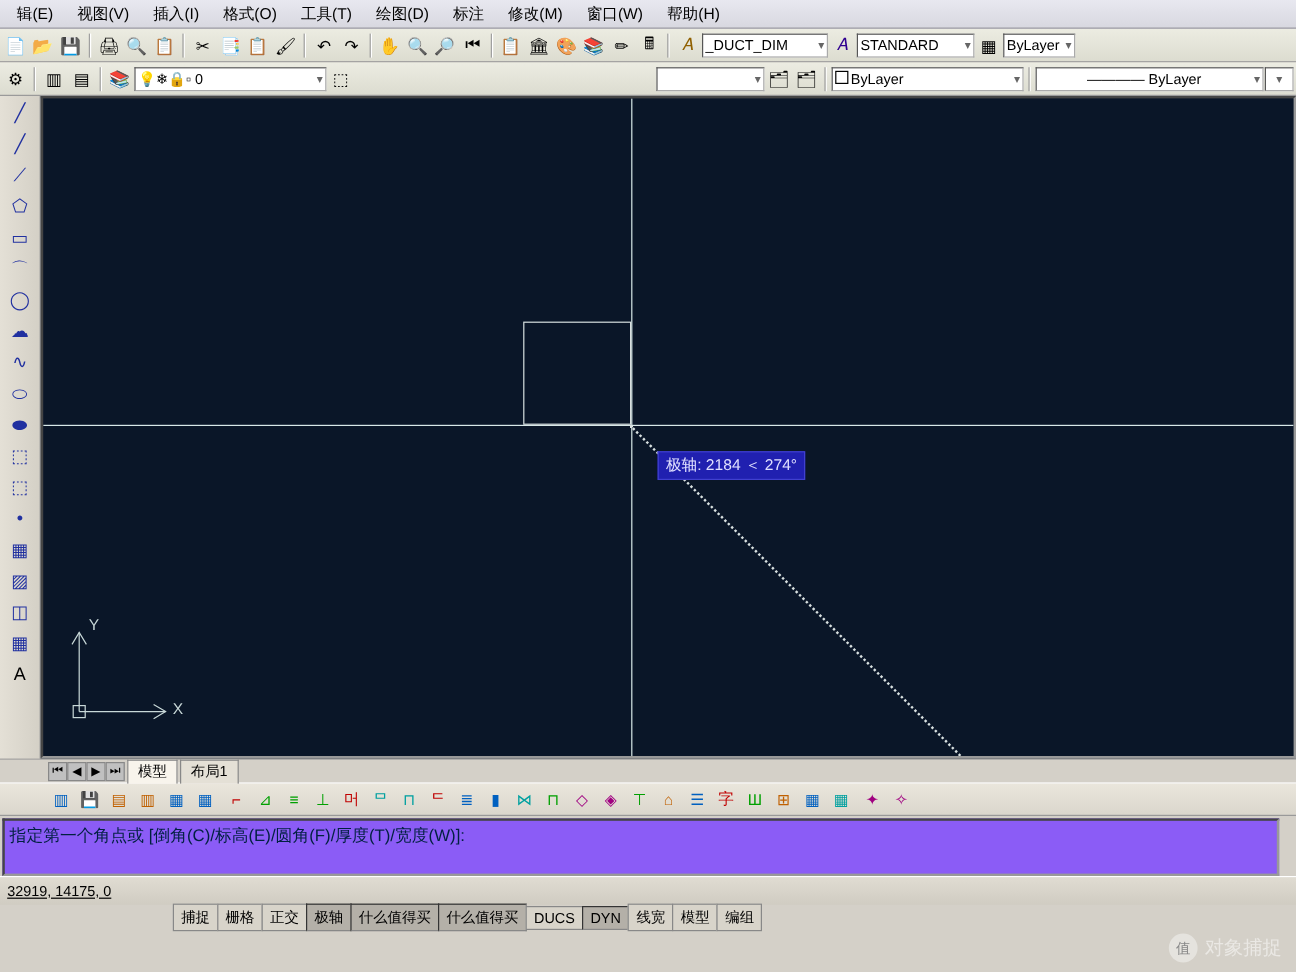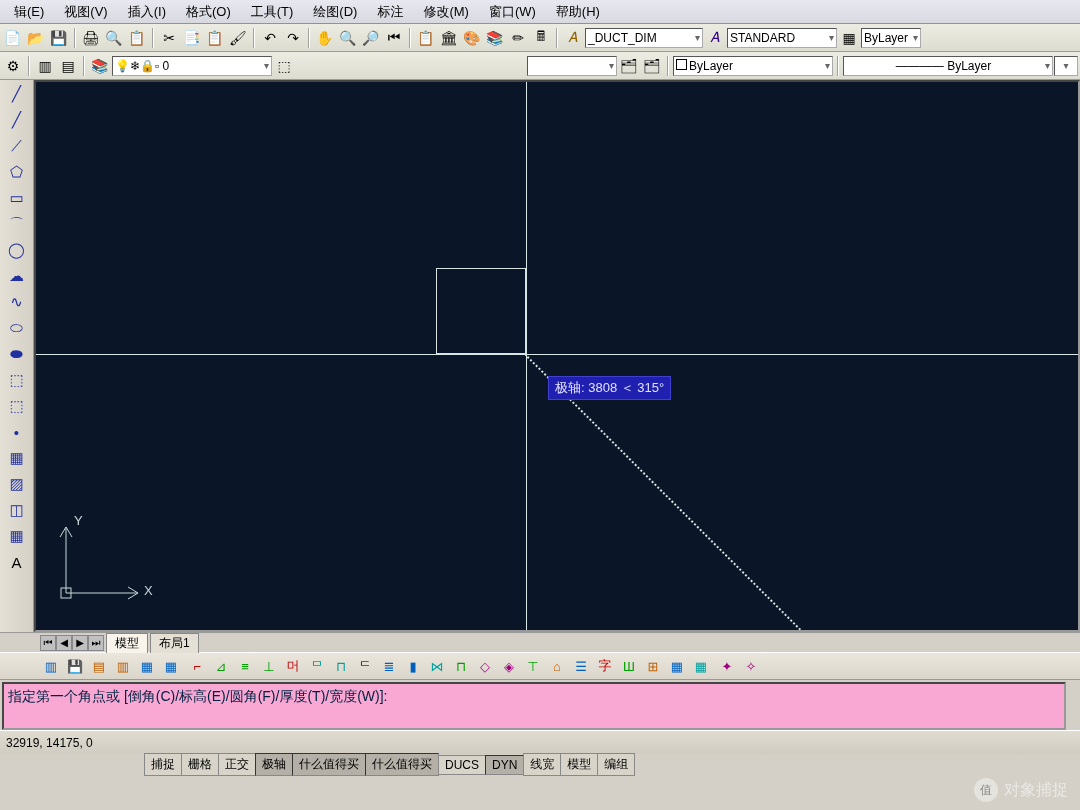--- a/index.html
+++ b/index.html
@@ -30,27 +30,27 @@
 .ucs .axis { stroke: #c8d8d8; stroke-width: 1; fill: none; }
 
 .tabstrip { height: 20px; background: #d4d0c8; display: flex; align-items: center; border-top: 1px solid #999; padding-left: 40px; gap: 0; }
 .tabstrip .nav-btn { width: 16px; height: 16px; font-size: 10px; background: #c0c0c0; border: 1px solid #888; display: flex; align-items: center; justify-content: center; }
 .tabstrip .tab { padding: 1px 8px; font-size: 12px; background: #e4e0d6; border: 1px solid #888; border-bottom: none; margin-left: 2px; }
 .tabstrip .tab.active { background: #f8f4ec; }
 
 .custom-bar { height: 28px; display: flex; align-items: center; gap: 2px; padding: 2px 40px; background: linear-gradient(#eae6dc, #dad6cc); border-top: 1px solid #fff; border-bottom: 1px solid #999; }
 .custom-bar .cbtn { width: 22px; height: 20px; display: flex; align-items: center; justify-content: center; font-size: 13px; cursor: pointer; }
 
-.cmdwin { background: #f9a8d4; border: 2px inset #999; margin: 2px 14px 0 2px; height: 48px; font-family: "SimSun", monospace; font-size: 14px; color: #002040; padding: 2px 4px; line-height: 1.5; }
+.cmdwin { background: #8b5cf6; border: 2px inset #999; margin: 2px 14px 0 2px; height: 48px; font-family: "SimSun", monospace; font-size: 14px; color: #002040; padding: 2px 4px; line-height: 1.5; }
 .cmd-input-box { border: 3px solid #e00000; padding: 0 4px; display: inline-block; }
 .cmd-cursor { border-right: 1px solid #000; animation: blink 1s infinite; }
 @keyframes blink { 50% { border-color: transparent; } }
 
 .statusbar { height: 24px; background: linear-gradient(#e0dcd2, #d0ccc2); display: flex; align-items: center; font-size: 12px; border-top: 1px solid #fff; padding: 0 4px; gap: 0; }
-.statusbar .coords { width: 140px; padding-left: 2px; }
+.statusbar .coords { width: 140px; padding-left: 2px; text-decoration: underline; }
 .statusbar .sbtn { padding: 2px 6px; border: 1px solid #888; background: #d8d4ca; margin-right: -1px; margin-top: 44px; }
 .statusbar .sbtn.pressed { background: #b4b0a8; border-style: inset; }
 
 .watermark { position: absolute; right: 12px; bottom: 8px; display: flex; align-items: center; gap: 6px; color: rgba(255,255,255,.5); font-size: 16px; }
 .watermark .wm-logo { width: 24px; height: 24px; border-radius: 50%; background: rgba(255,255,255,.4); display: flex; align-items: center; justify-content: center; font-size: 12px; color: #888; }
 </style>
 </head>
 <body>
 
 <div class="menubar">
@@ -89,26 +89,26 @@
   <div class="btn">⏮</div>
   <div class="sep"></div>
   <div class="btn">📋</div>
   <div class="btn">🏛</div>
   <div class="btn">🎨</div>
   <div class="btn">📚</div>
   <div class="btn">✏</div>
   <div class="btn">🖩</div>
   <div class="sep"></div>
   <div class="btn" style="color:#906000">𝐴</div>
-  <div class="dd" style="width:118px">
+  <div class="dd" style="width:105px">
       <span>_DUCT_DIM</span>
       <span class="arrow">▾</span>
     </div>
   <div class="btn" style="color:#300090">𝐴</div>
-  <div class="dd" style="width:110px">
+  <div class="dd" style="width:98px">
       <span>STANDARD</span>
       <span class="arrow">▾</span>
     </div>
   <div class="btn">▦</div>
   <div class="dd" style="width:60px">
       <span>ByLayer</span>
       <span class="arrow">▾</span>
     </div>
 </div>
 
@@ -130,21 +130,21 @@
       <span class="arrow">▾</span>
     </div>
   <div class="btn">🗂</div>
   <div class="btn">🗂</div>
   <div class="sep"></div>
   <div class="dd" style="width:160px">
     <span><span class="color-sw" style="background:#fff"></span><span>ByLayer</span></span>
       <span class="arrow">▾</span>
   </div>
   <div class="sep"></div>
-  <div class="dd" style="width:210px">
+  <div class="dd" style="width:190px">
     <span style="width:100%;text-align:center">———— <span>ByLayer</span></span>
       <span class="arrow">▾</span>
   </div>
   <div class="dd" style="width:24px">
       <span class="arrow" style="margin:auto">▾</span>
     </div>
 </div>
 
 <div class="workarea">
   <div class="left-tools">
@@ -167,21 +167,21 @@
     <div class="tbtn">◫</div>
     <div class="tbtn">▦</div>
     <div class="tbtn" style="color:#000">A</div>
   </div>
 
   <div class="canvas">
     <div class="cross-v"></div>
     <div class="cross-h"></div>
     <div class="rect-draw"></div>
     <div class="dotted-45"></div>
-    <div class="polar-tip">极轴: 3808 ＜ 315°</div>
+    <div class="polar-tip">极轴: 2184 ＜ 274°</div>
 
     <div class="ucs">
       <svg width="100" height="90">
         <line class="axis" x1="14" y1="76" x2="14" y2="10"></line>
         <polyline class="axis" points="8,20 14,10 20,20"></polyline>
         <line class="axis" x1="14" y1="76" x2="86" y2="76"></line>
         <polyline class="axis" points="76,70 86,76 76,82"></polyline>
         <rect class="axis" x="9" y="71" width="10" height="10"></rect>
       </svg>
       <span style="position:absolute;left:22px;top:-4px">Y</span>

